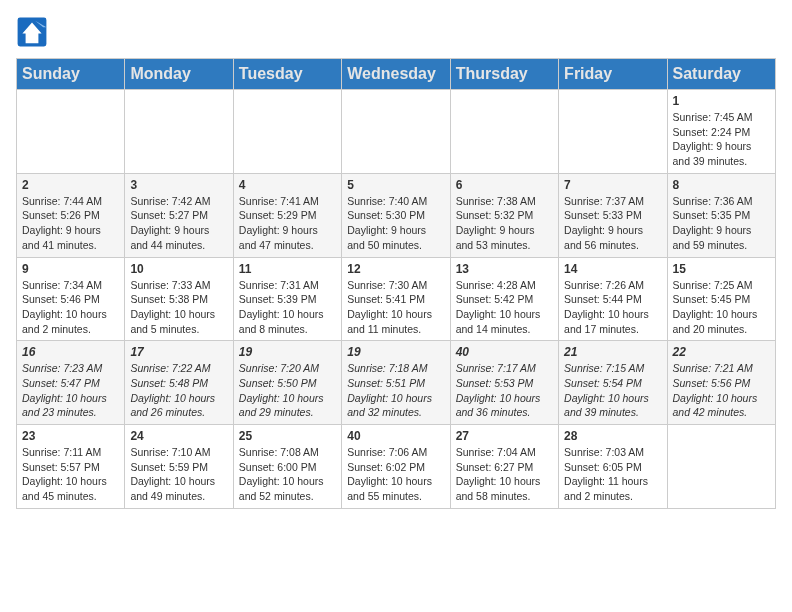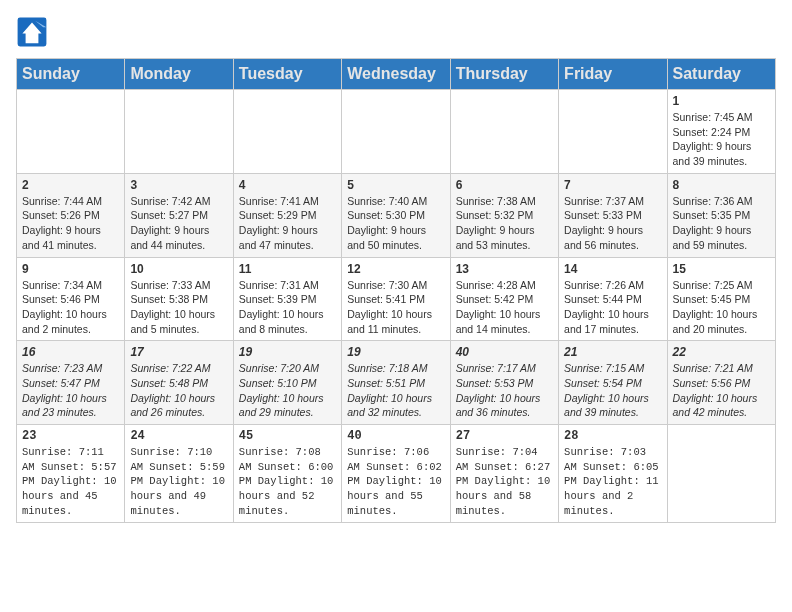--- a/index.html
+++ b/index.html
@@ -89,21 +89,21 @@
       background: #f5f5f5;
     }
     tr:nth-child(odd) td {
       background: #fff;
     }
     
     .week-row-1 td { background: #ffffff; }
     .week-row-2 td { background: #f0f0f0; }
     .week-row-3 td { background: #ffffff; }
     .week-row-4 td { background: #f0f0f0; font-style: italic; }
-    .week-row-5 td { background: #ffffff; font-family: Liberation Mono, monospace; }
+    .week-row-5 td { background: #ffffff; }
   </style>
 </head>
 <body>
 
 <div class="header-area">
   <div class="logo">
     <svg class="logo-icon" viewBox="0 0 40 40">
       <rect x="2" y="2" width="36" height="36" rx="3" fill="#1a6bbf"></rect>
       <polygon points="20,8 32,22 28,22 28,34 12,34 12,22 8,22" fill="white"></polygon>
       <polygon points="24,6 38,14 34,14" fill="#88bbee"></polygon>
@@ -243,21 +243,21 @@
         </td>
         <td>
           <span class="day-num">17</span>
           <div class="cell-info">Sunrise: 7:22 AM
 Sunset: 5:48 PM
 Daylight: 10 hours and 26 minutes.</div>
         </td>
         <td>
           <span class="day-num">19</span>
           <div class="cell-info">Sunrise: 7:20 AM
-Sunset: 5:10 PM
+Sunset: 5:50 PM
 Daylight: 10 hours and 29 minutes.</div>
         </td>
         <td>
           <span class="day-num">19</span>
           <div class="cell-info">Sunrise: 7:18 AM
 Sunset: 5:51 PM
 Daylight: 10 hours and 32 minutes.</div>
         </td>
         <td>
           <span class="day-num">40</span>
@@ -285,21 +285,21 @@
 Sunset: 5:57 PM
 Daylight: 10 hours and 45 minutes.</div>
         </td>
         <td>
           <span class="day-num">24</span>
           <div class="cell-info">Sunrise: 7:10 AM
 Sunset: 5:59 PM
 Daylight: 10 hours and 49 minutes.</div>
         </td>
         <td>
-          <span class="day-num">45</span>
+          <span class="day-num">25</span>
           <div class="cell-info">Sunrise: 7:08 AM
 Sunset: 6:00 PM
 Daylight: 10 hours and 52 minutes.</div>
         </td>
         <td>
           <span class="day-num">40</span>
           <div class="cell-info">Sunrise: 7:06 AM
 Sunset: 6:02 PM
 Daylight: 10 hours and 55 minutes.</div>
         </td>

